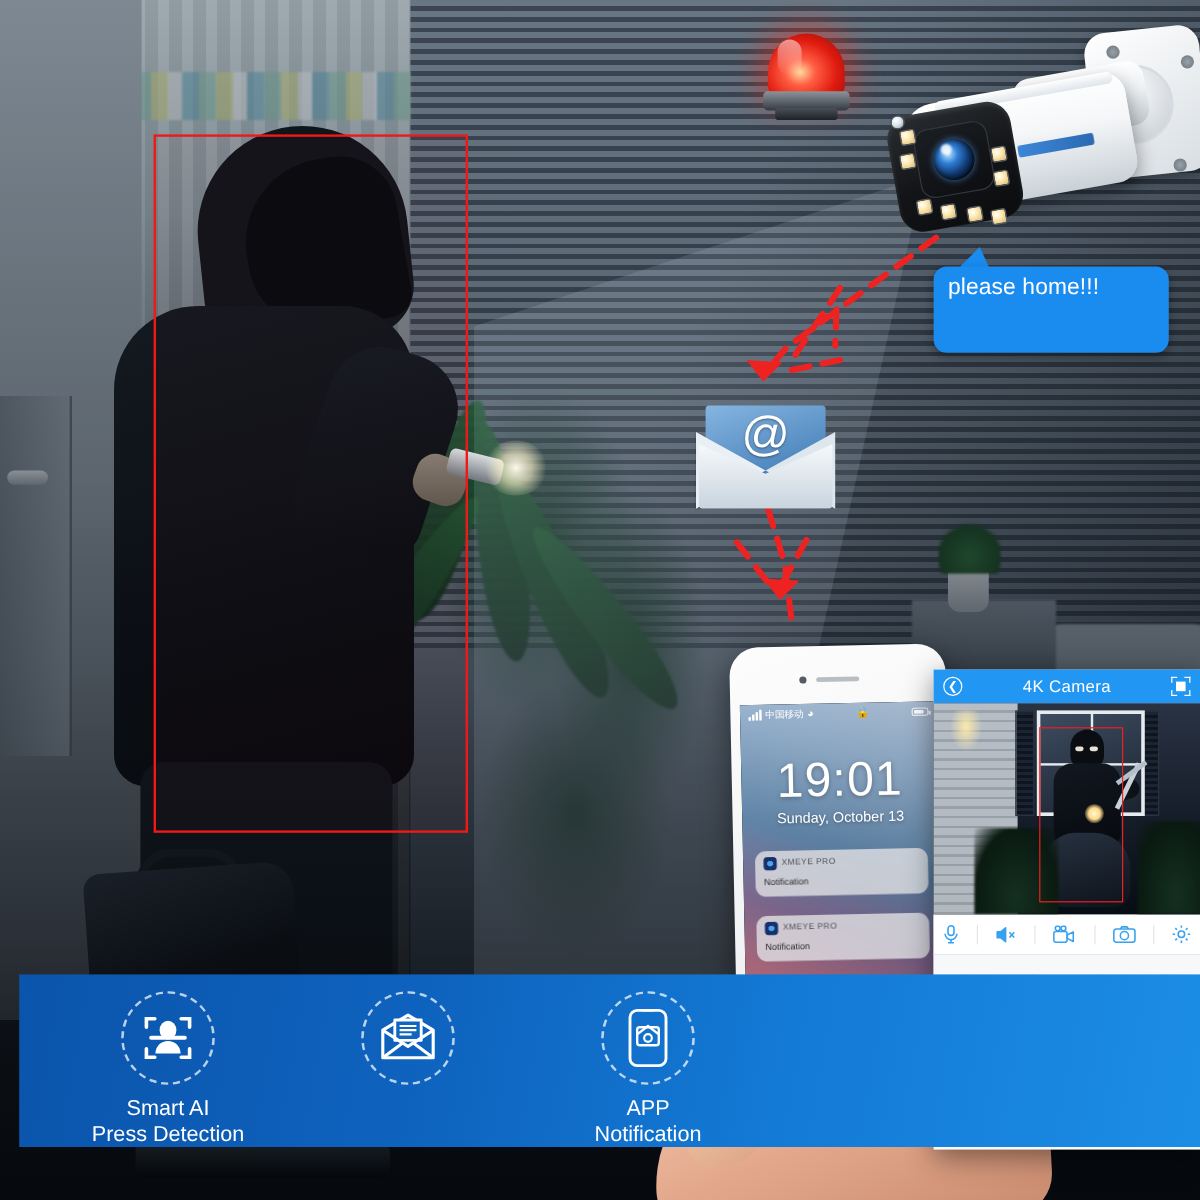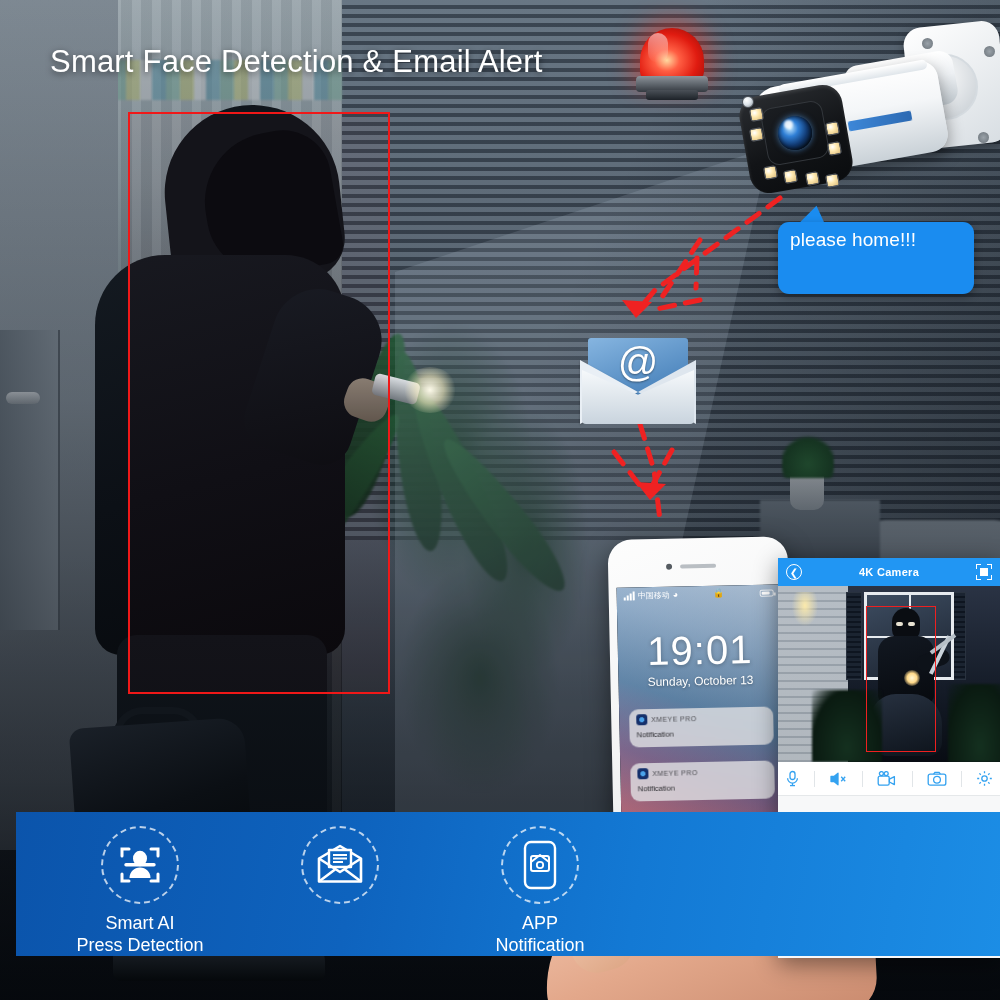--- a/index.html
+++ b/index.html
@@ -431,21 +431,21 @@
   .app{
     position:absolute; left:778px; top:558px; width:222px; height:400px;
     background:#f7f8f9; box-shadow:0 6px 22px rgba(0,0,0,.45);
   }
   .app-header{
     height:28px; background:#2196f3; display:flex; align-items:center;
     padding:0 8px; color:#fff;
   }
   .app-back{ width:16px; height:16px; border:1.4px solid #fff; border-radius:50%;
     display:flex; align-items:center; justify-content:center; font-size:10px; }
-  .app-title{ flex:1; text-align:center; font-size:11px; font-weight:bold; letter-spacing:.3px; }
+  .app-title{ flex:1; text-align:center; font-size:14px; font-weight:normal; letter-spacing:.3px; }
   .app-fs{ width:16px; height:16px; position:relative; }
   .app-fs i{ position:absolute; width:5px; height:5px; border:1.4px solid #fff; }
   .app-fs i:nth-child(1){ left:0; top:0; border-right:none; border-bottom:none; }
   .app-fs i:nth-child(2){ right:0; top:0; border-left:none; border-bottom:none; }
   .app-fs i:nth-child(3){ left:0; bottom:0; border-right:none; border-top:none; }
   .app-fs i:nth-child(4){ right:0; bottom:0; border-left:none; border-top:none; }
   .app-fs b{ position:absolute; left:4px; top:4px; width:8px; height:8px; background:#fff; }
 
   .app-video{
     position:relative; height:176px; overflow:hidden;
@@ -593,21 +593,20 @@
     <div class="torch-glow"></div>
     <div class="legs"></div>
     <div class="shoe" style="left:58px;"></div>
     <div class="shoe" style="left:150px;"></div>
     <div class="bag-strap"></div>
     <div class="bag"></div>
   </div>
 
   <div class="detect-box"></div>
 
-  <div class="headline">Smart Face Detection &amp; Email Alert</div>
 
   <div class="siren">
     <div class="siren-dome"></div>
     <div class="siren-gloss"></div>
     <div class="siren-base"></div>
     <div class="siren-base2"></div>
   </div>
 
   <div class="camera">
     <div class="cam-mount-plate"></div>

